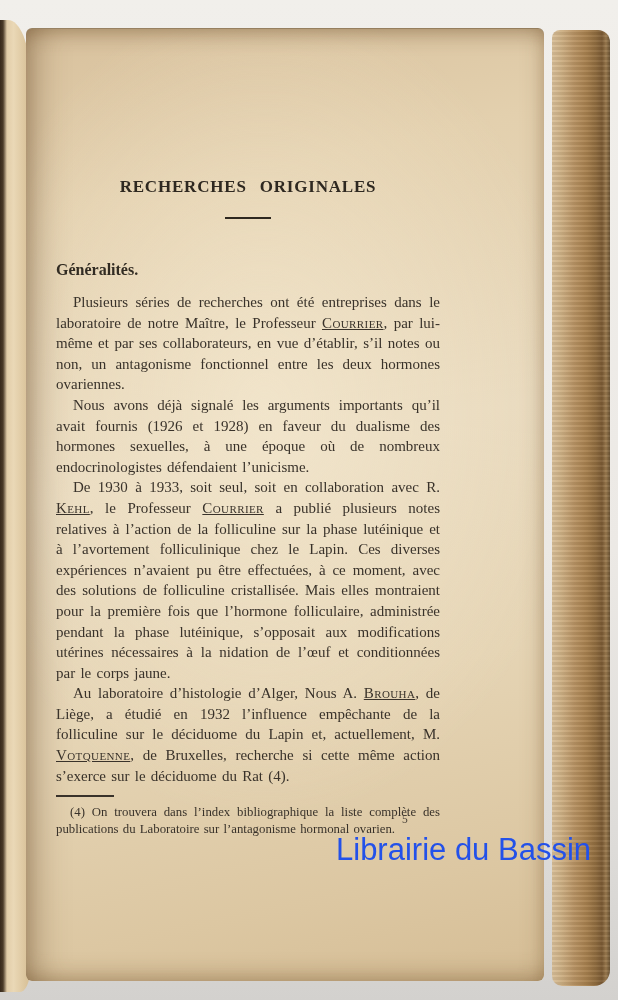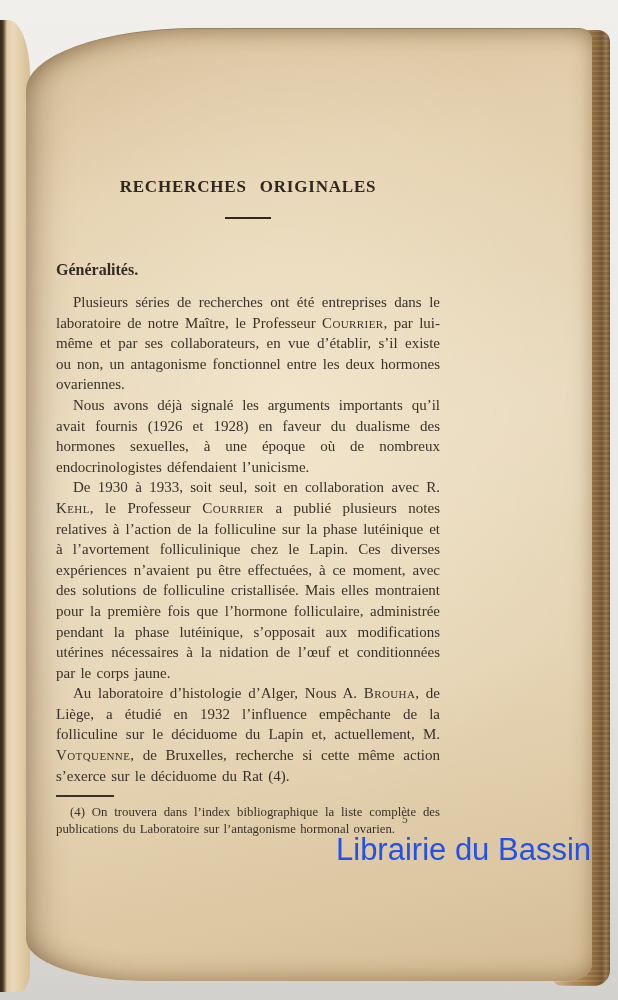--- a/index.html
+++ b/index.html
@@ -18,48 +18,49 @@
   
   .page-stack{
     position:absolute;left:552px;top:30px;width:58px;height:956px;
     background:
       repeating-linear-gradient(180deg,rgba(255,255,255,.05) 0 2px,rgba(0,0,0,.06) 2px 5px),
       linear-gradient(90deg,#d9c09a 0,#cdaf83 10px,#b99465 22px,#a8814f 34px,#8f6c3f 44px,#7a5a34 50px,#9d7c50 54px,#6b5435 58px);
     border-radius:8px 12px 16px 10px;
   }
   
   .page{
-    position:absolute;left:26px;top:28px;width:566px;height:952px;
+    position:absolute;left:26px;top:28px;width:518px;height:952px;
     background:
       radial-gradient(85% 60% at 46% 40%, rgba(247,236,212,.62), rgba(247,236,212,0) 72%),
       linear-gradient(168deg,#d8c19d 0%,#e3d0ae 18%,#e8d9bd 45%,#e5d4b4 68%,#dcc7a2 88%,#d5bd95 100%);
     border-top-left-radius:170px 62px;
     border-top-right-radius:14px 10px;
     border-bottom-left-radius:120px 42px;
     border-bottom-right-radius:26px 16px;
     border-top:1px solid rgba(70,48,24,.45);
     box-shadow:
       inset 26px 0 34px -20px rgba(96,66,34,.5),
       inset -14px 0 22px -14px rgba(120,88,48,.38),
       inset 0 16px 22px -14px rgba(110,78,40,.45),
       inset 0 -18px 24px -16px rgba(120,86,46,.42);
+    border-radius: 6px;
   }
   .textblock{position:absolute;left:30px;top:148px;width:384px;color:#39322a;}
   .title{
     margin:0;font-size:17px;font-weight:700;text-align:center;
     letter-spacing:.8px;word-spacing:8px;color:#2e2820;
   }
   .title-rule{width:46px;height:2px;background:#2e2820;margin:20px auto 0;}
   .heading{margin:42px 0 0;font-size:16px;font-weight:700;color:#322c23;}
   p.body{
     margin:0;font-size:15px;line-height:20.6px;text-align:justify;
     text-indent:17px;word-spacing:1.5px;color:#39322a;
   }
   p.body.first{margin-top:13px;}
-  .sc{font-variant:small-caps;letter-spacing:.4px;}
+  .sc{font-variant:small-caps;letter-spacing:.4px;text-decoration:underline;}
   .fn-rule{width:58px;height:2px;background:#39322a;margin:9px 0 7px;}
   p.footnote{
     margin:0;font-size:12.8px;line-height:17px;text-align:justify;
     text-indent:14px;word-spacing:1px;color:#39322a;
   }
   .page-num{position:absolute;left:402px;top:813px;font-size:11.5px;color:#4a4238;}
   .watermark{
     position:absolute;left:292px;top:832px;z-index:5;white-space:nowrap;
     font-family:"Liberation Sans",sans-serif;font-size:31px;font-weight:400;
     color:#2351e9;
@@ -77,21 +78,21 @@
 
   <div class="page">
     <div class="textblock">
 
       <h1 class="title">RECHERCHES ORIGINALES</h1>
 
       <div class="title-rule"></div>
 
       <h2 class="heading">Généralités.</h2>
 
-      <p class="body first"><span>Plusieurs séries de recherches ont été entreprises dans le laboratoire de notre Maître, le Professeur </span><span class="sc">Courrier</span><span>, par lui-même et par ses collaborateurs, en vue d’établir, s’il existe ou non, un antagonisme fonctionnel entre les deux hormones ovariennes.</span></p>
+      <p class="body first"><span>Plusieurs séries de recherches ont été entreprises dans le laboratoire de notre Maître, le Professeur </span><span class="sc">Courrier</span><span>, par lui-même et par ses collaborateurs, en vue d’établir, s’il notes ou non, un antagonisme fonctionnel entre les deux hormones ovariennes.</span></p>
 
       <p class="body"><span>Nous avons déjà signalé les arguments importants qu’il avait fournis (1926 et 1928) en faveur du dualisme des hormones sexuelles, à une époque où de nombreux endocrinologistes défendaient l’unicisme.</span></p>
 
       <p class="body"><span>De 1930 à 1933, soit seul, soit en collaboration avec R. </span><span class="sc">Kehl</span><span>, le Professeur </span><span class="sc">Courrier</span><span> a publié plusieurs notes relatives à l’action de la folliculine sur la phase lutéinique et à l’avortement folliculinique chez le Lapin. Ces diverses expériences n’avaient pu être effectuées, à ce moment, avec des solutions de folliculine cristallisée. Mais elles montraient pour la première fois que l’hormone folliculaire, administrée pendant la phase lutéinique, s’opposait aux modifications utérines nécessaires à la nidation de l’œuf et conditionnées par le corps jaune.</span></p>
 
       <p class="body"><span>Au laboratoire d’histologie d’Alger, Nous A. </span><span class="sc">Brouha</span><span>, de Liège, a étudié en 1932 l’influence empêchante de la folliculine sur le déciduome du Lapin et, actuellement, M. </span><span class="sc">Votquenne</span><span>, de Bruxelles, recherche si cette même action s’exerce sur le déciduome du Rat (4).</span></p>
 
       <div class="fn-rule"></div>
 
       <p class="footnote">(4) On trouvera dans l’index bibliographique la liste complète des publications du Laboratoire sur l’antagonisme hormonal ovarien.</p>

